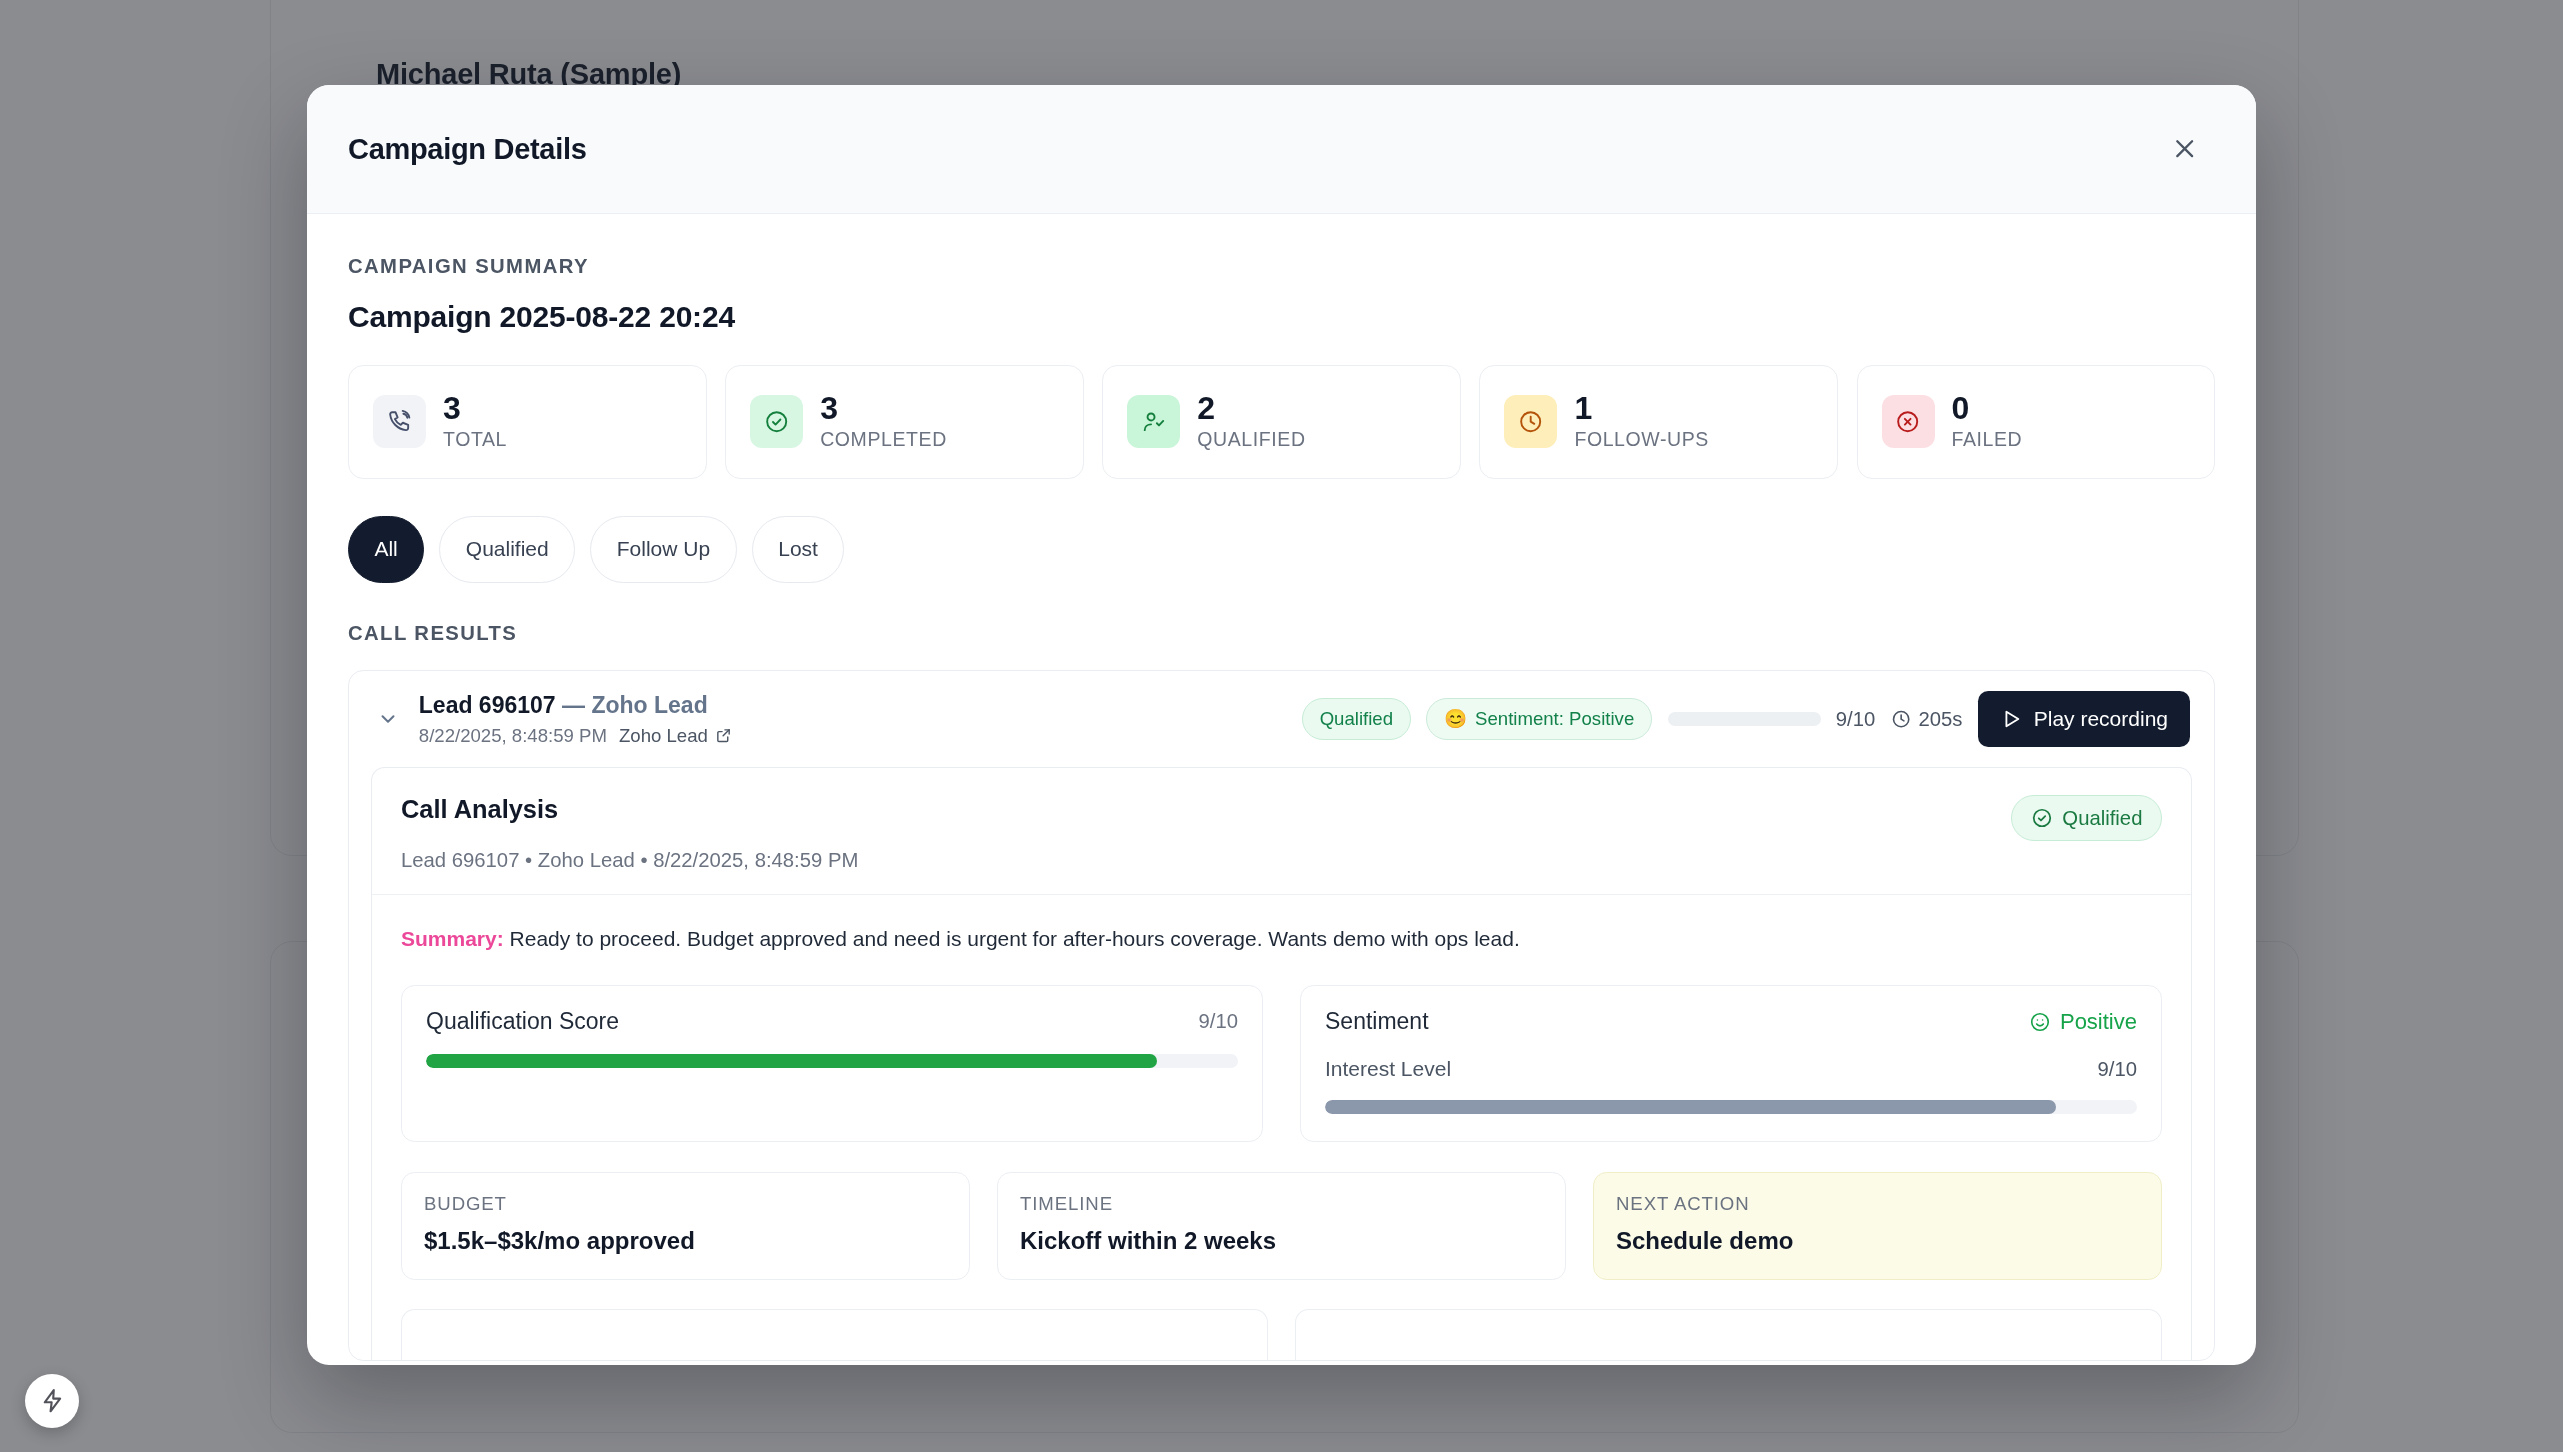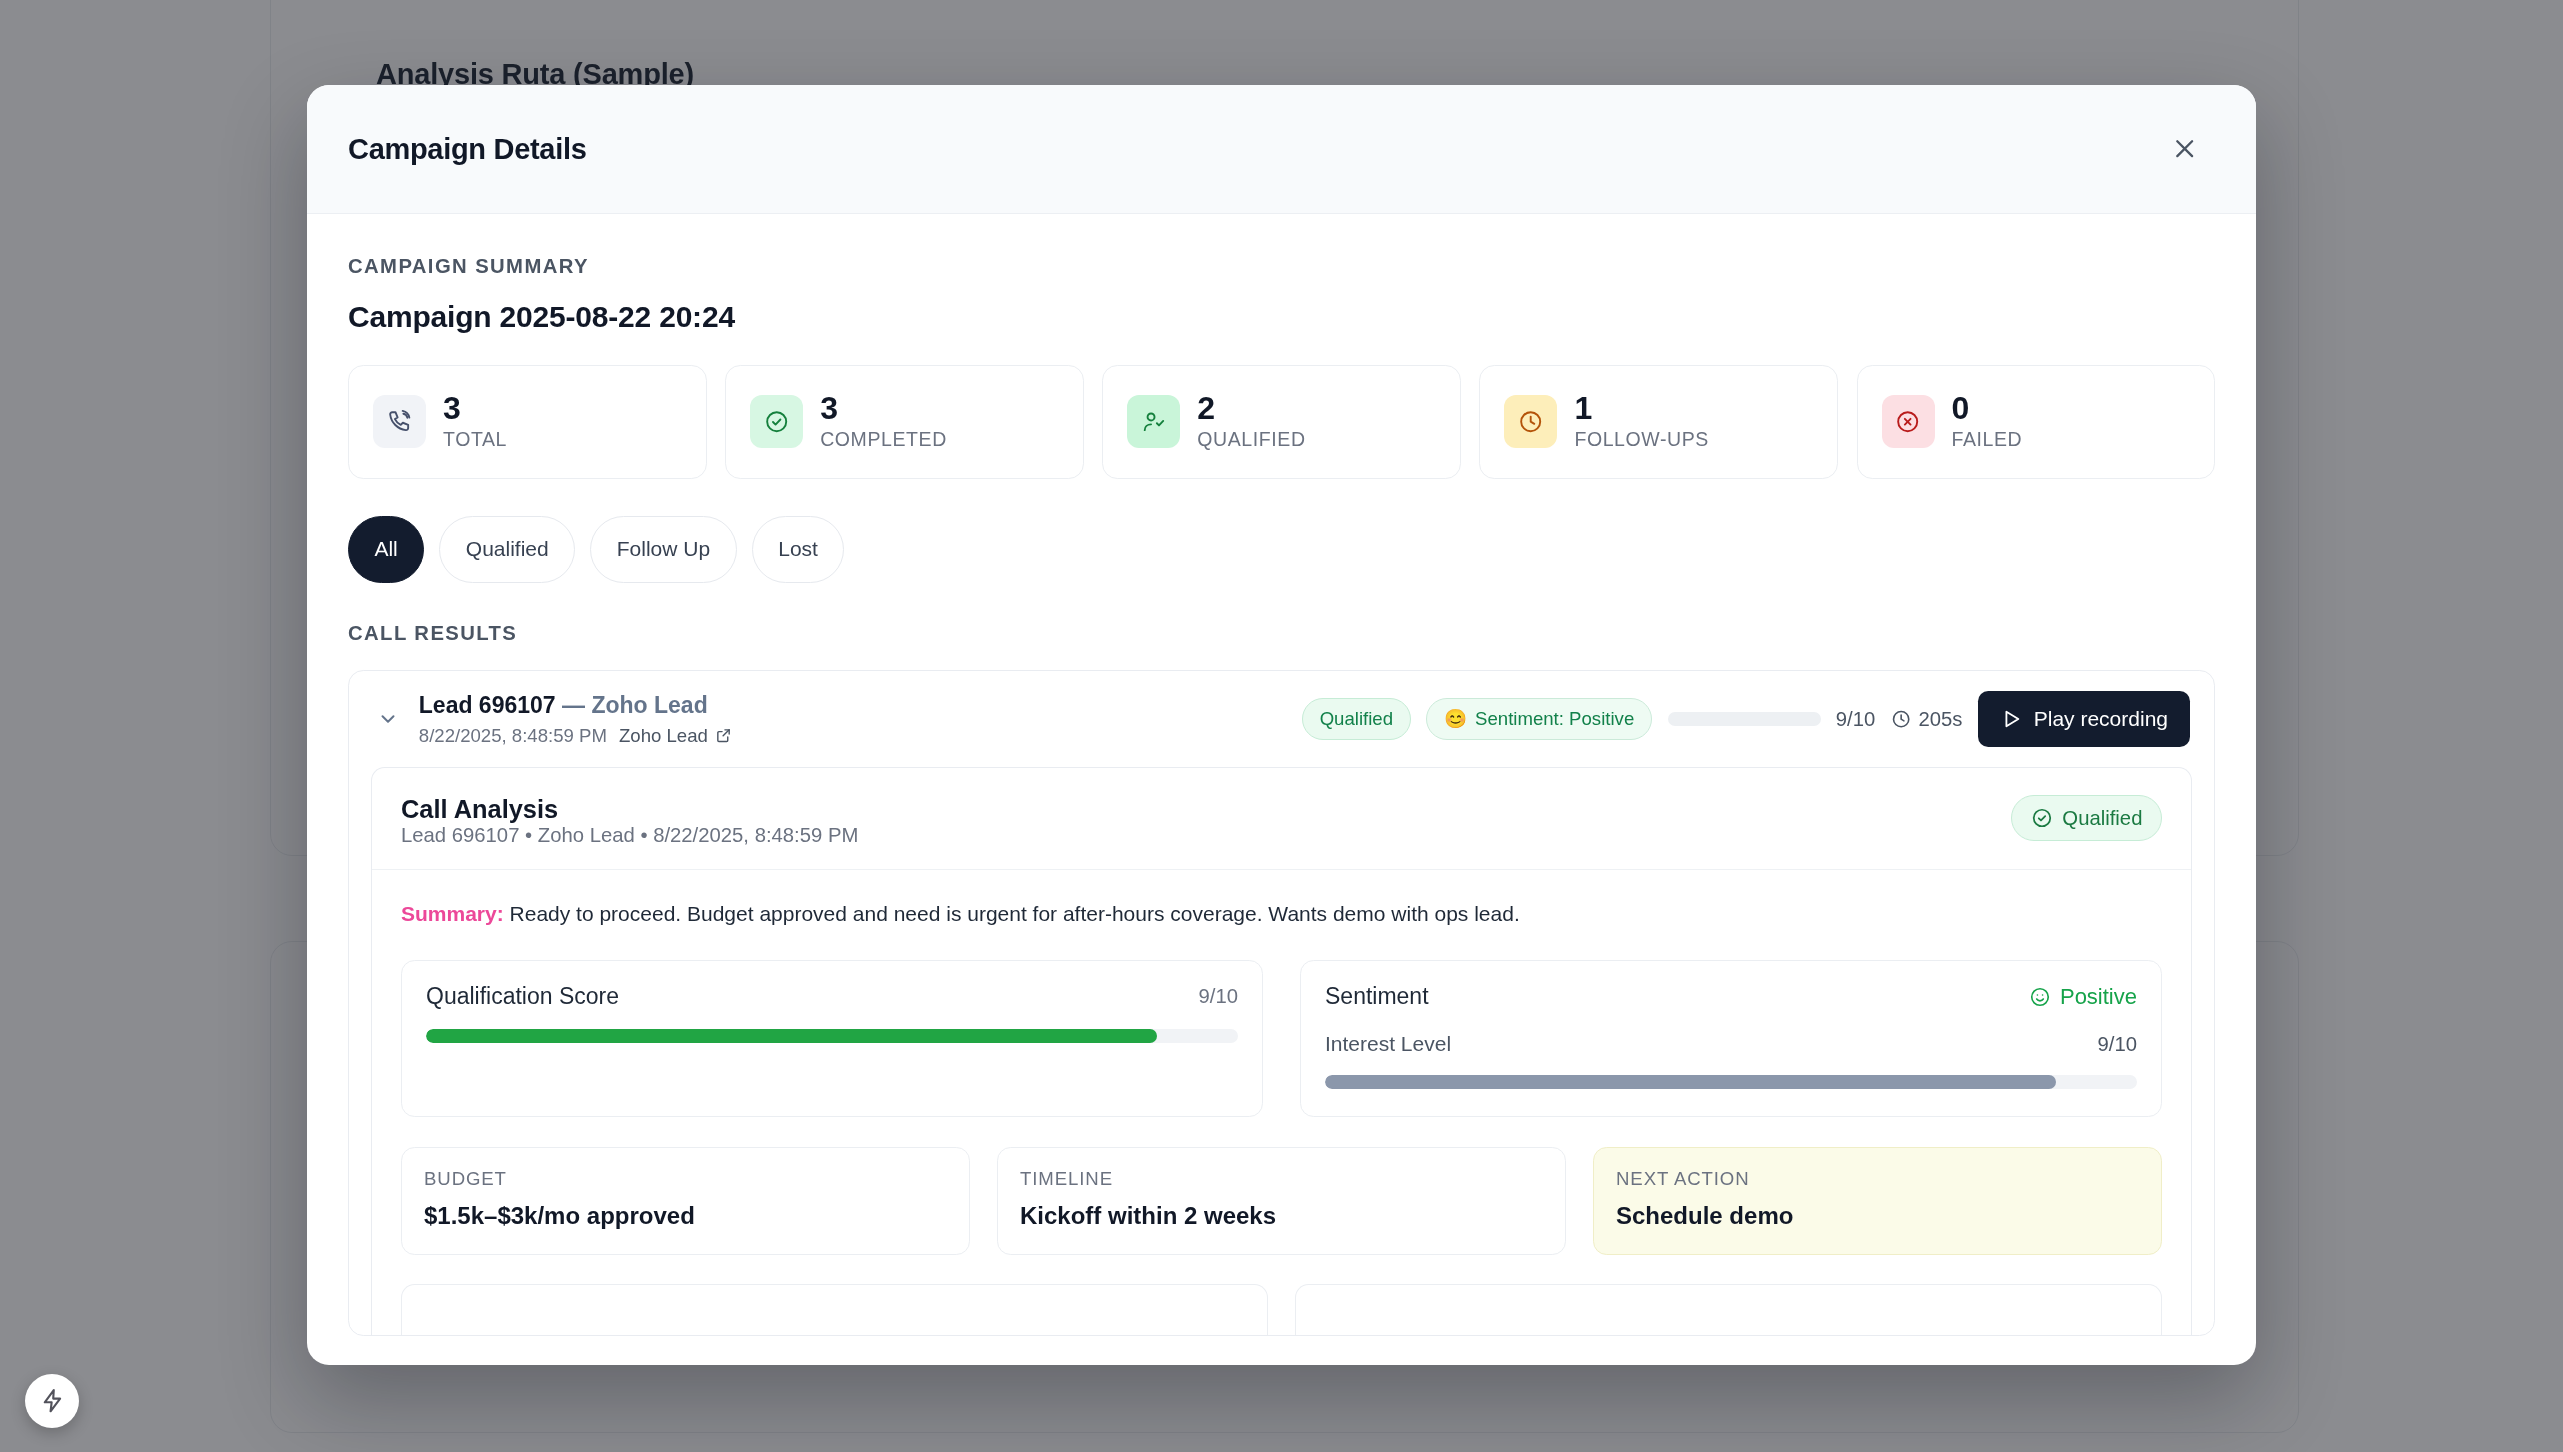--- a/index.html
+++ b/index.html
@@ -327,21 +327,21 @@
 
   .analysis-head {
     display: flex;
     align-items: flex-start;
     justify-content: space-between;
     padding: 27px 29px 22px 29px;
     border-bottom: 1.7px solid #eef1f4;
   }
 
   .analysis-title { font-size: 25.4px; font-weight: 700; color: #111827; }
-  .analysis-sub { margin-top: 0; font-size: 20.3px; color: #6b7280; }
+  .analysis-sub { margin-top: 25px; font-size: 20.3px; color: #6b7280; }
 
   .analysis-badge {
     height: 46px;
     padding: 0 18.6px;
     border-radius: 847px;
     background: #eafaf0;
     border: 1.7px solid #c6ecd6;
     color: #1b7a42;
     font-size: 20.3px;
     display: inline-flex;
@@ -472,21 +472,21 @@
   }
 </style>
 </head>
 <body>
 
 <div id="page-root">
 
   <div class="bg-layer">
     <div class="bg-card bg-card-1"></div>
     <div class="bg-card bg-card-2"></div>
-    <div class="bg-name">Analysis Ruta (Sample)</div>
+    <div class="bg-name">Michael Ruta (Sample)</div>
   </div>
 
   <div class="scrim"></div>
 
   <div class="modal">
 
     <div class="modal-header">
       <div class="modal-title">Campaign Details</div>
       <button class="close-btn">
         <svg width="25.4" height="25.4" viewBox="0 0 24 24" fill="none" stroke="#4b5563" stroke-width="2.2" stroke-linecap="round">

